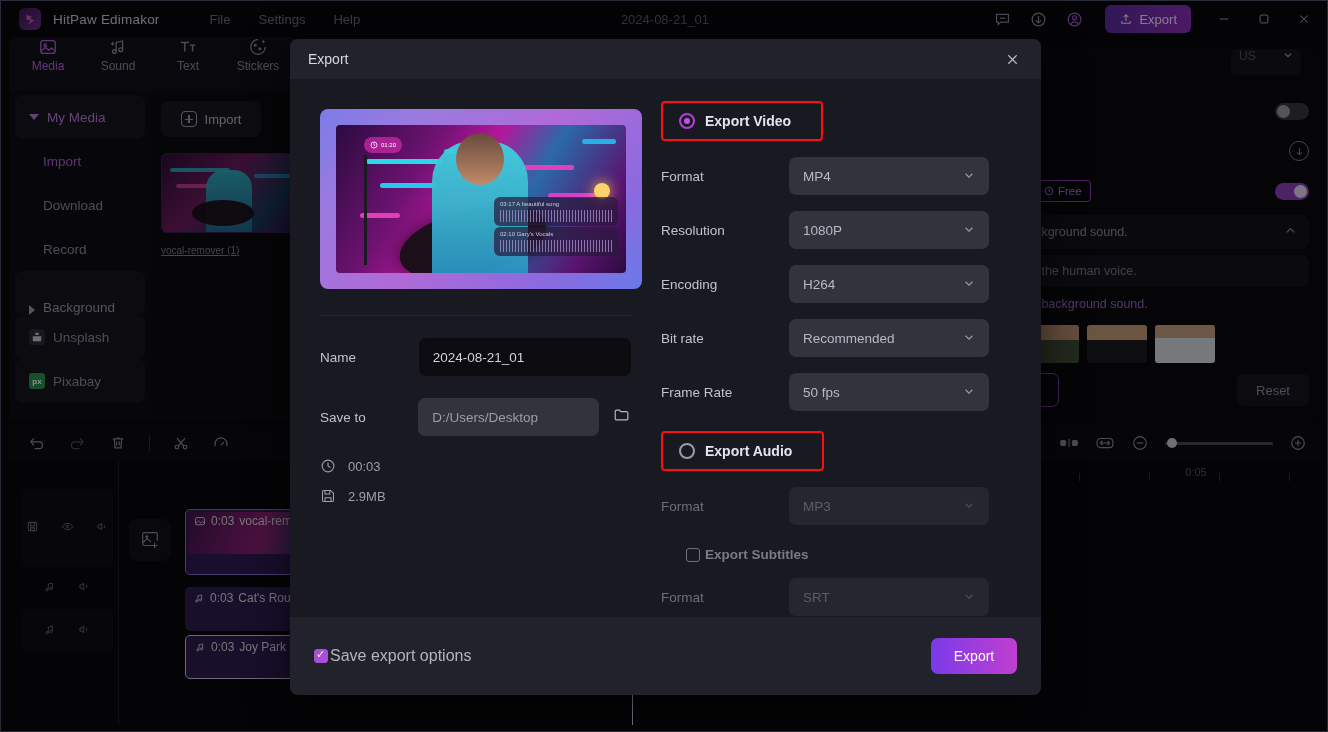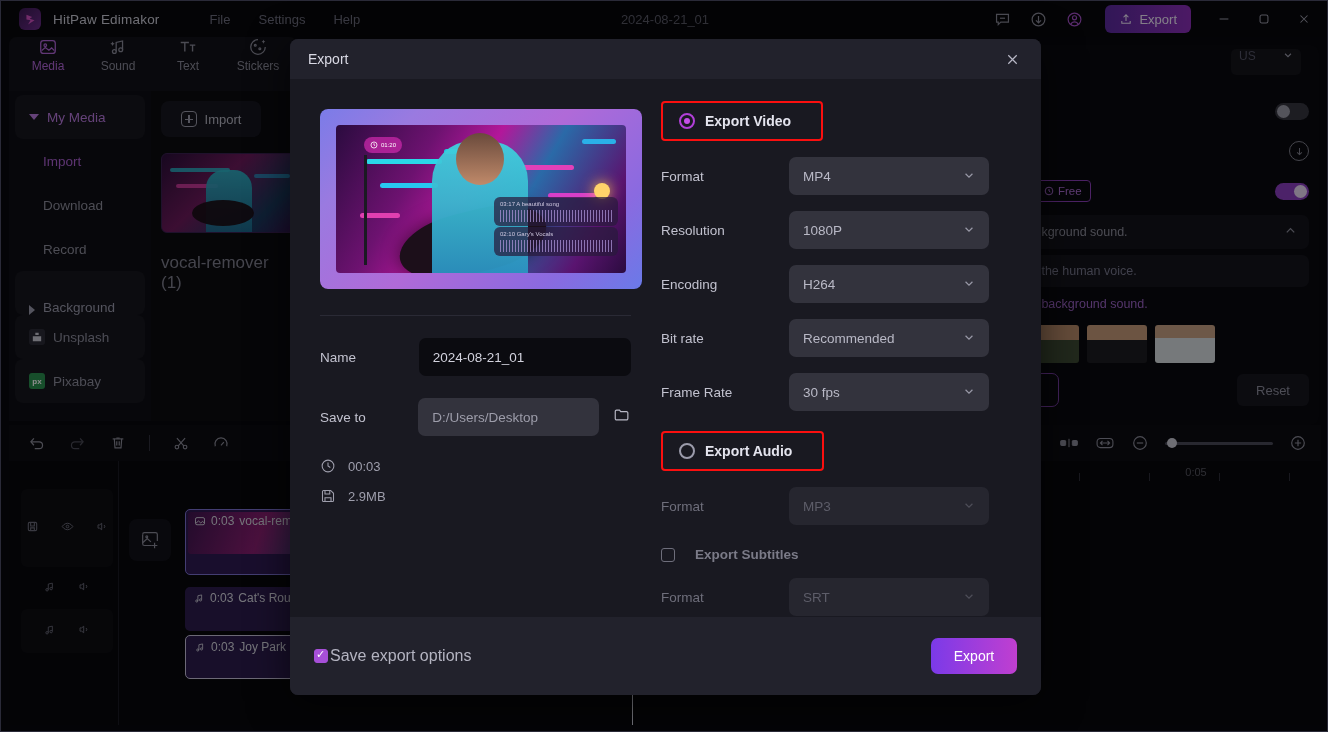--- a/index.html
+++ b/index.html
@@ -100,21 +100,21 @@
   .media-thumb {
     margin-top: 16px; width: 140px; height: 80px; border-radius: 6px;
     background: linear-gradient(135deg,#2b0f3a,#6d1a5c 40%,#1a3a5e 75%,#3a1050);
     position: relative; overflow: hidden; border: 1px solid #3a2050;
   }
   .media-thumb .glowA{position:absolute;left:8px;top:14px;width:60px;height:4px;background:#27c8d8;opacity:.75;border-radius:2px;}
   .media-thumb .glowB{position:absolute;left:14px;top:30px;width:42px;height:4px;background:#e040a8;opacity:.8;border-radius:2px;}
   .media-thumb .glowC{position:absolute;right:10px;top:20px;width:36px;height:4px;background:#22b6e8;opacity:.6;border-radius:2px;}
   .media-thumb .person{position:absolute;left:44px;top:16px;width:46px;height:64px;border-radius:18px 18px 0 0;background:linear-gradient(180deg,#2bb6c9,#1d6b8f);opacity:.9;}
   .media-thumb .guitar{position:absolute;left:30px;top:46px;width:62px;height:26px;border-radius:50%;background:#1b1018;opacity:.95;}
-  .media-caption { margin-top: 20px; color: #7e7e8c; font-size: 17px; }
+  .media-caption { margin-top: 12px; color: #7e7e8c; font-size: 10px; text-decoration: underline; }
 
   
   .rightpanel {
     position: absolute; right: 8px; top: 44px; width: 310px; height: 380px;
     background: #0a0a0f; border-radius: 8px; padding: 8px 10px; overflow: hidden;
   }
   .rp-select {
     position:absolute; right: 18px; top: 4px; width: 70px; height: 26px;
     background: #14141b; border-radius: 5px; color: #555566; font-size: 12px;
     display:flex; align-items:flex-start; justify-content:space-between; padding: 0 8px;
@@ -249,21 +249,21 @@
   .srow { display:flex; align-items:center; margin-top: 16px; }
   .slabel { width: 128px; color:#c2c2cf; font-size:13.5px; }
   .slabel.dim { color:#6e6e7b; }
   .select {
     width: 200px; height: 38px; border-radius:7px; background:#33333d;
     display:flex; align-items:center; justify-content:space-between; padding: 0 14px;
     color:#b9b9c6; font-size:13.5px;
   }
   .select.dim { background:#26262f; color:#5d5d69; }
   .chev { color:#9a9aa8; }
-  .checkrow { display:flex; align-items:center; gap:20px; margin-top: 22px; }
+  .checkrow { display:flex; align-items:center; gap:5px; margin-top: 22px; margin-left: 25px; }
   .cbox { width:14px;height:14px;border:1.6px solid #6e6e7b; border-radius:3px; }
   .cbox.on { background:#a64fd8; border-color:#a64fd8; position:relative; }
   .cbox.on:after { content:'✓'; position:absolute; left:1px; top:-2px; color:#fff; font-size:11px; }
   .ck-lbl { color:#7b7b88; font-size:13.5px; font-weight:bold; }
 
   .dlg-foot {
     position:absolute; left:0; bottom:0; width:751px; height: 78px;
     background:#22222c; display:flex; align-items:center; padding: 0 24px; justify-content:space-between;
   }
   .foot-left { display:flex; align-items:center; gap:2px; color:#b4b4c1; font-size:16px; }
@@ -796,21 +796,21 @@
             <span>Recommended</span>
             <span class="chev"><svg width="12" height="12" viewBox="0 0 14 14" fill="none" stroke="currentColor" stroke-width="1.4">
                   <path d="M3 5.5L7 9.5l4-4"></path>
                 </svg></span>
           </div>
         </div>
 
         <div class="srow">
           <div class="slabel">Frame Rate</div>
           <div class="select">
-            <span>30  fps</span>
+            <span>50  fps</span>
             <span class="chev"><svg width="12" height="12" viewBox="0 0 14 14" fill="none" stroke="currentColor" stroke-width="1.4">
                   <path d="M3 5.5L7 9.5l4-4"></path>
                 </svg></span>
           </div>
         </div>
 
         <div class="radio-box" style="margin-top:20px;">
           <div class="radio"></div>
           <span class="radio-lbl dim">Export Audio</span>
         </div>

